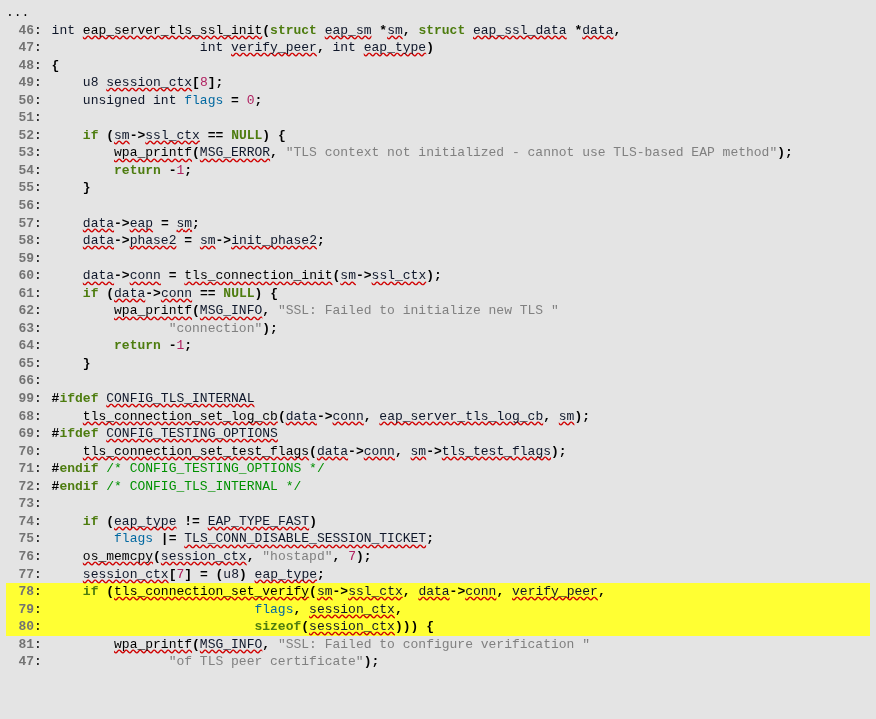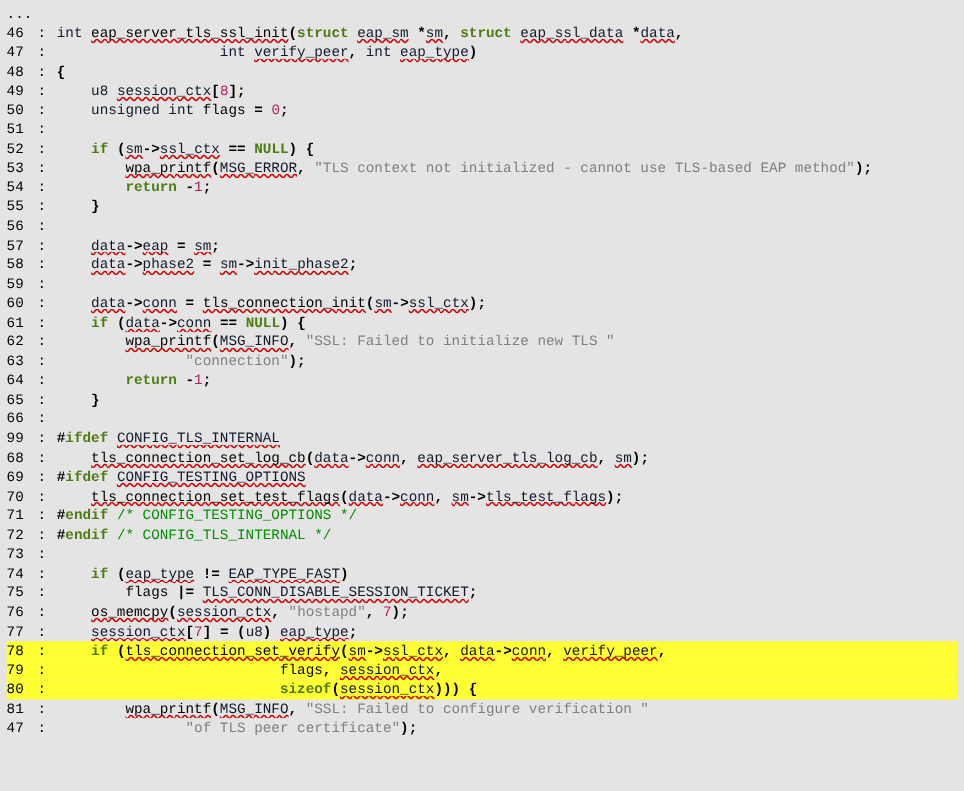--- a/index.html
+++ b/index.html
@@ -15,41 +15,42 @@
     width: 876px;
     padding: 4px 6px 8px 6px;
     box-sizing: border-box;
   }
   .line {
     white-space: pre;
     display: flex;
     align-items: baseline;
   }
   .lineno {
-    color: #000000;
+    color: #737373;
     min-width: 28px;
-    text-align: left;
+    text-align: right;
     display: inline-block;
+    font-weight: bold;
   }
   .colon {
     color: #000;
     padding-right: 2px;
   }
   .code {
     display: inline;
   }
   .hl {
     background: #ffff33;
   }
   
   .kw  { color: #4d7c0f; font-weight: bold; }      
   .ty  { color: #0f172a; }                          
   .var { color: #0f172a; text-decoration: underline wavy #d00000; text-decoration-skip-ink: none; }
   .fn  { color: #000; text-decoration: underline wavy #d00000; text-decoration-skip-ink: none; }
-  .id  { color: #000000; }
+  .id  { color: #0369a1; }
   .num { color: #b02060; }
   .str { color: #808080; }
   .cmt { color: #009000; }
   .op  { color: #000; font-weight: bold; }
   .pl  { color: #000; font-weight: bold; }
 </style>
 </head>
 <body>
 
 <div class="wrap" id="codewrap">

